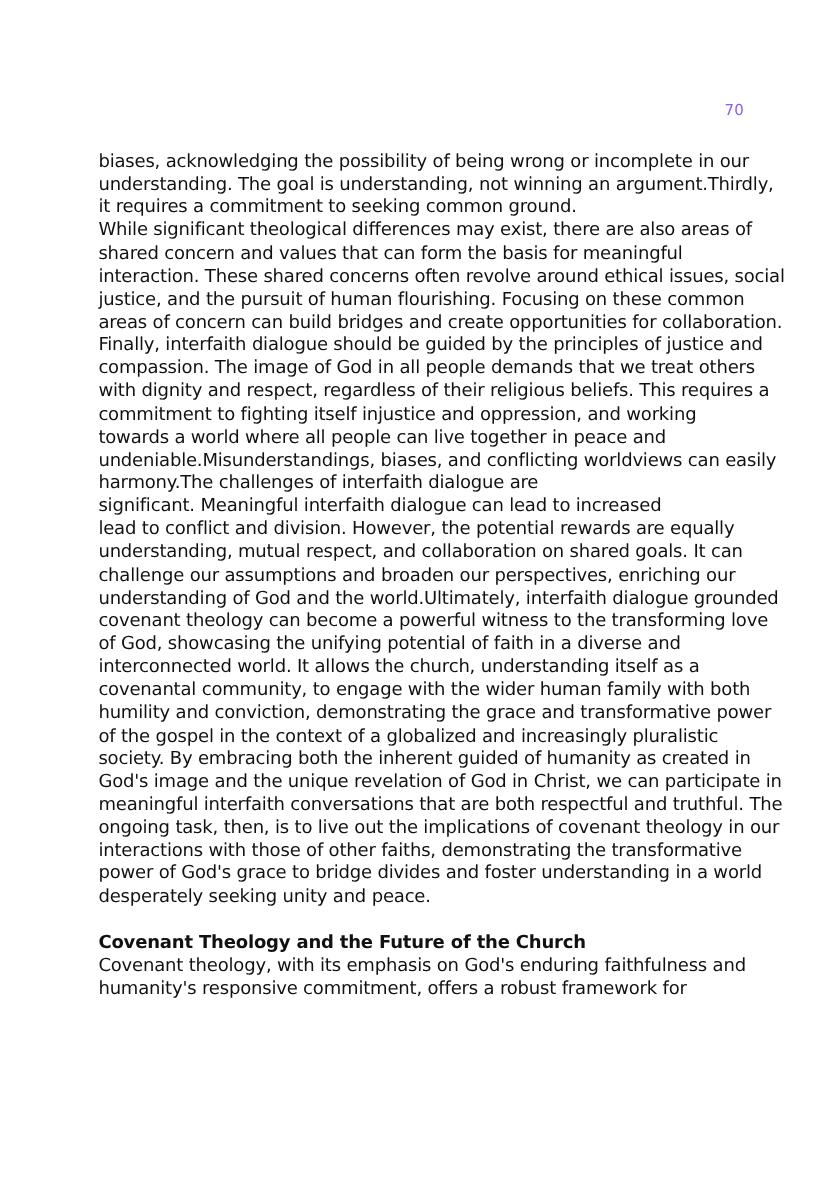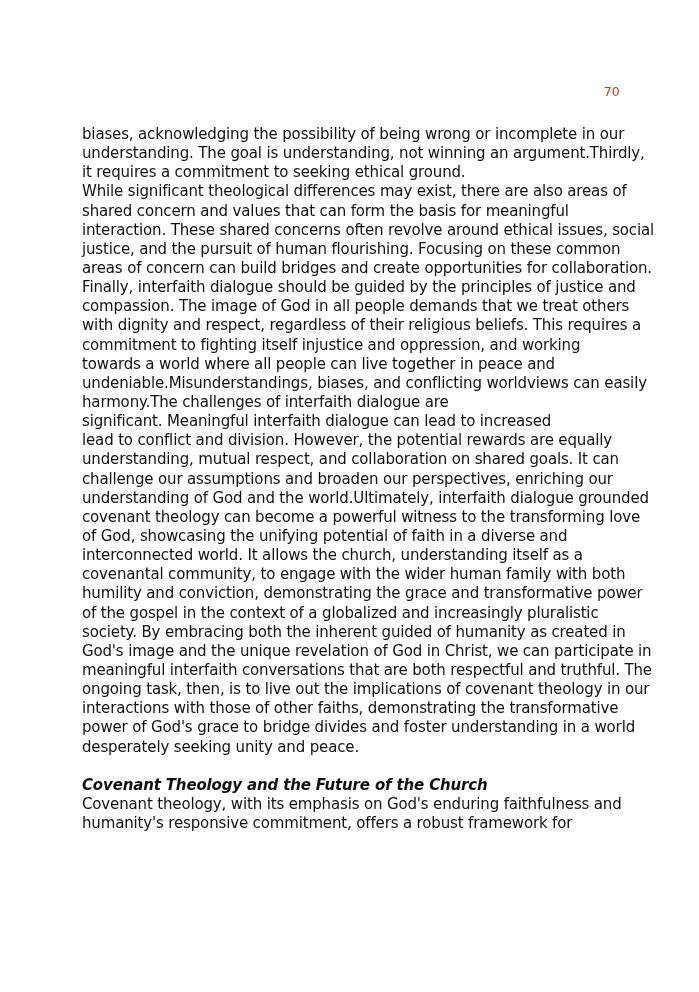--- a/index.html
+++ b/index.html
@@ -15,21 +15,21 @@
       font-family: "DejaVu Sans", sans-serif;
       color: #111111;
     }
     .page-number {
       position: absolute;
       top: 84px;
       left: 596px;
       width: 24px;
       text-align: right;
       font-size: 12.5px;
-      color: #c2410c;
+      color: #8b5cf6;
       letter-spacing: 0.2px;
     }
     .body-text {
       position: absolute;
       top: 125px;
       left: 82px;
       width: 560px;
       font-size: 15px;
       line-height: 19.15px;
       letter-spacing: -0.15px;
@@ -40,36 +40,35 @@
       height: 19.15px;
     }
     .blank {
       display: block;
       height: 19.15px;
     }
     .heading {
       display: block;
       height: 19.15px;
       font-weight: bold;
-      font-style: italic;
     }
   </style>
 </head>
 <body>
 
 <div class="page">
 
   <div class="page-number">70</div>
 
   <div class="body-text">
 
     <div>
       <span class="line">biases, acknowledging the possibility of being wrong or incomplete in our</span>
       <span class="line">understanding. The goal is understanding, not winning an argument.Thirdly,</span>
-      <span class="line">it requires a commitment to seeking ethical ground.</span>
+      <span class="line">it requires a commitment to seeking common ground.</span>
     </div>
 
     <div>
       <span class="line">While significant theological differences may exist, there are also areas of</span>
       <span class="line">shared concern and values that can form the basis for meaningful</span>
       <span class="line">interaction. These shared concerns often revolve around ethical issues, social</span>
       <span class="line">justice, and the pursuit of human flourishing. Focusing on these common</span>
       <span class="line">areas of concern can build bridges and create opportunities for collaboration.</span>
       <span class="line">Finally, interfaith dialogue should be guided by the principles of justice and</span>
       <span class="line">compassion. The image of God in all people demands that we treat others</span>

